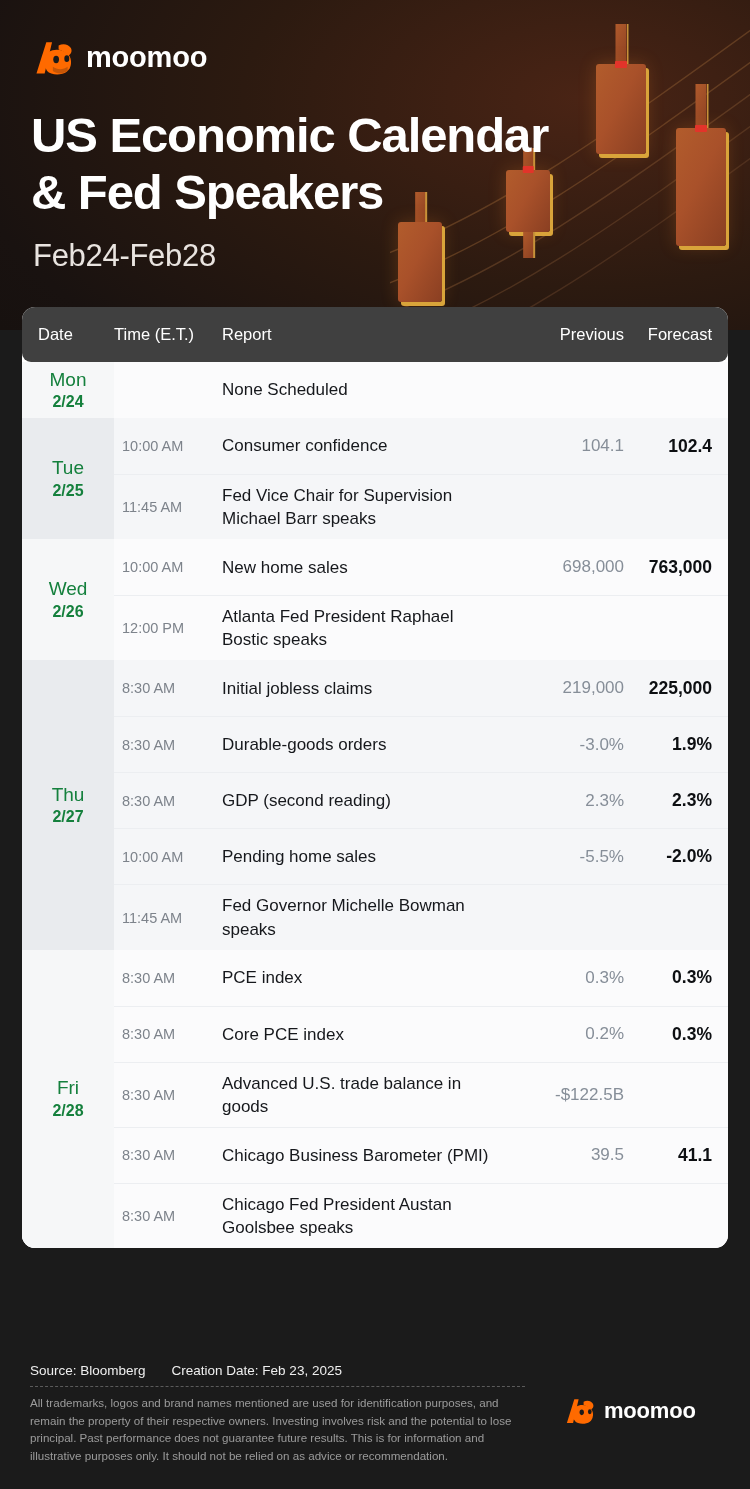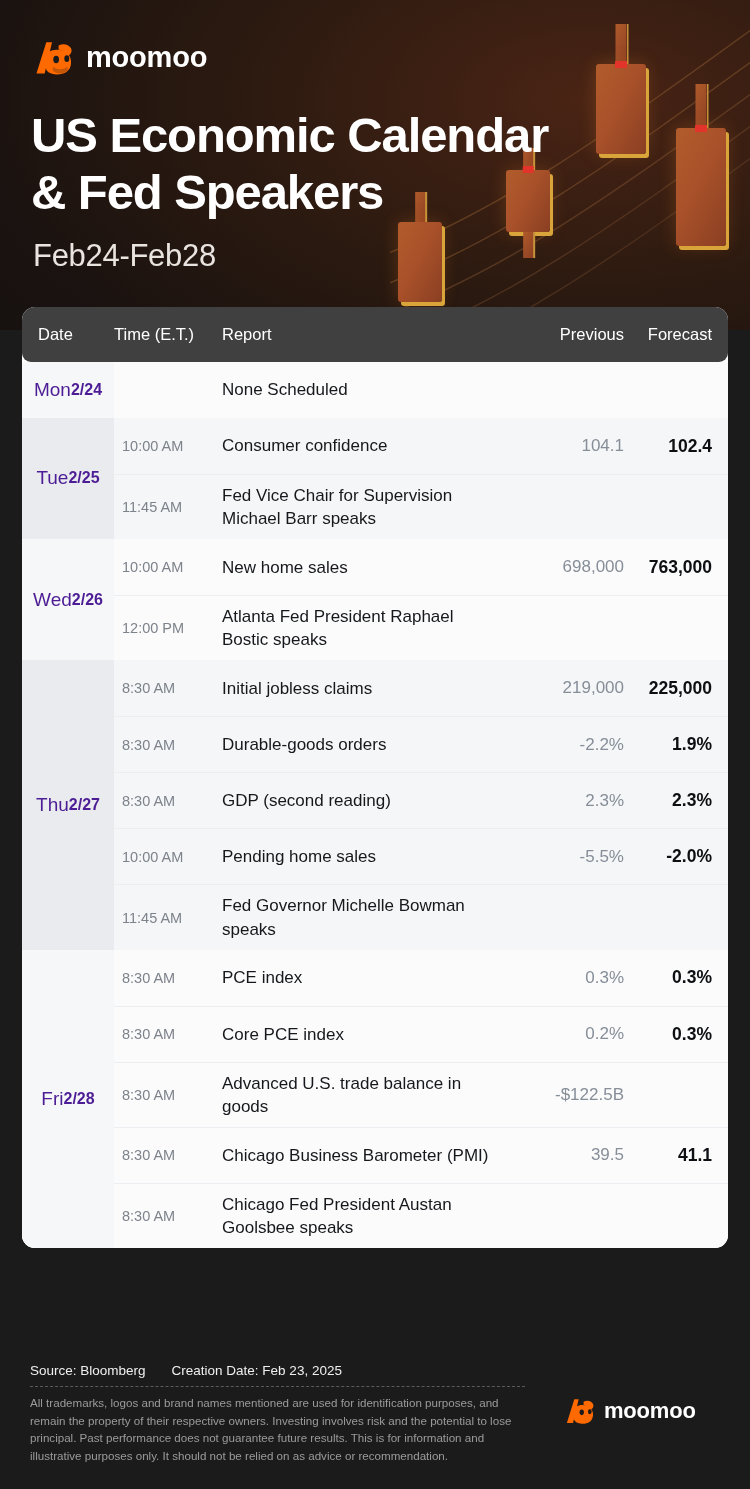--- a/index.html
+++ b/index.html
@@ -117,24 +117,24 @@
   .th-fore     { width: 104px; text-align: right; padding-right: 16px; }
 
   .daygroup { display: flex; }
   .daygroup.shade-a { background: #fbfbfc; }
   .daygroup.shade-b { background: #f5f6f8; }
 
   .daycell {
     width: 92px;
     flex: 0 0 92px;
     display: flex;
-    flex-direction: row;
+    flex-direction: column;
     align-items: center;
     justify-content: center;
-    color: #4c1d95;
+    color: #15803d;
     line-height: 1.28;
   }
   .daygroup.shade-a .daycell { background: #f6f7f8; }
   .daygroup.shade-b .daycell { background: #e9ebee; }
   .daycell .dow  { font-size: 19px; font-weight: 400; }
   .daycell .dnum { font-size: 16px; font-weight: 700; }
 
   .rows { flex: 1; min-width: 0; }
 
   .row {
@@ -337,21 +337,21 @@
           <div class="rows">
             <div class="row">
               <div class="c-time">8:30 AM</div>
               <div class="c-report">Initial jobless claims</div>
               <div class="c-prev">219,000</div>
               <div class="c-fore">225,000</div>
             </div>
             <div class="row">
               <div class="c-time">8:30 AM</div>
               <div class="c-report">Durable-goods orders</div>
-              <div class="c-prev">-2.2%</div>
+              <div class="c-prev">-3.0%</div>
               <div class="c-fore">1.9%</div>
             </div>
             <div class="row">
               <div class="c-time">8:30 AM</div>
               <div class="c-report">GDP (second reading)</div>
               <div class="c-prev">2.3%</div>
               <div class="c-fore">2.3%</div>
             </div>
             <div class="row">
               <div class="c-time">10:00 AM</div>

